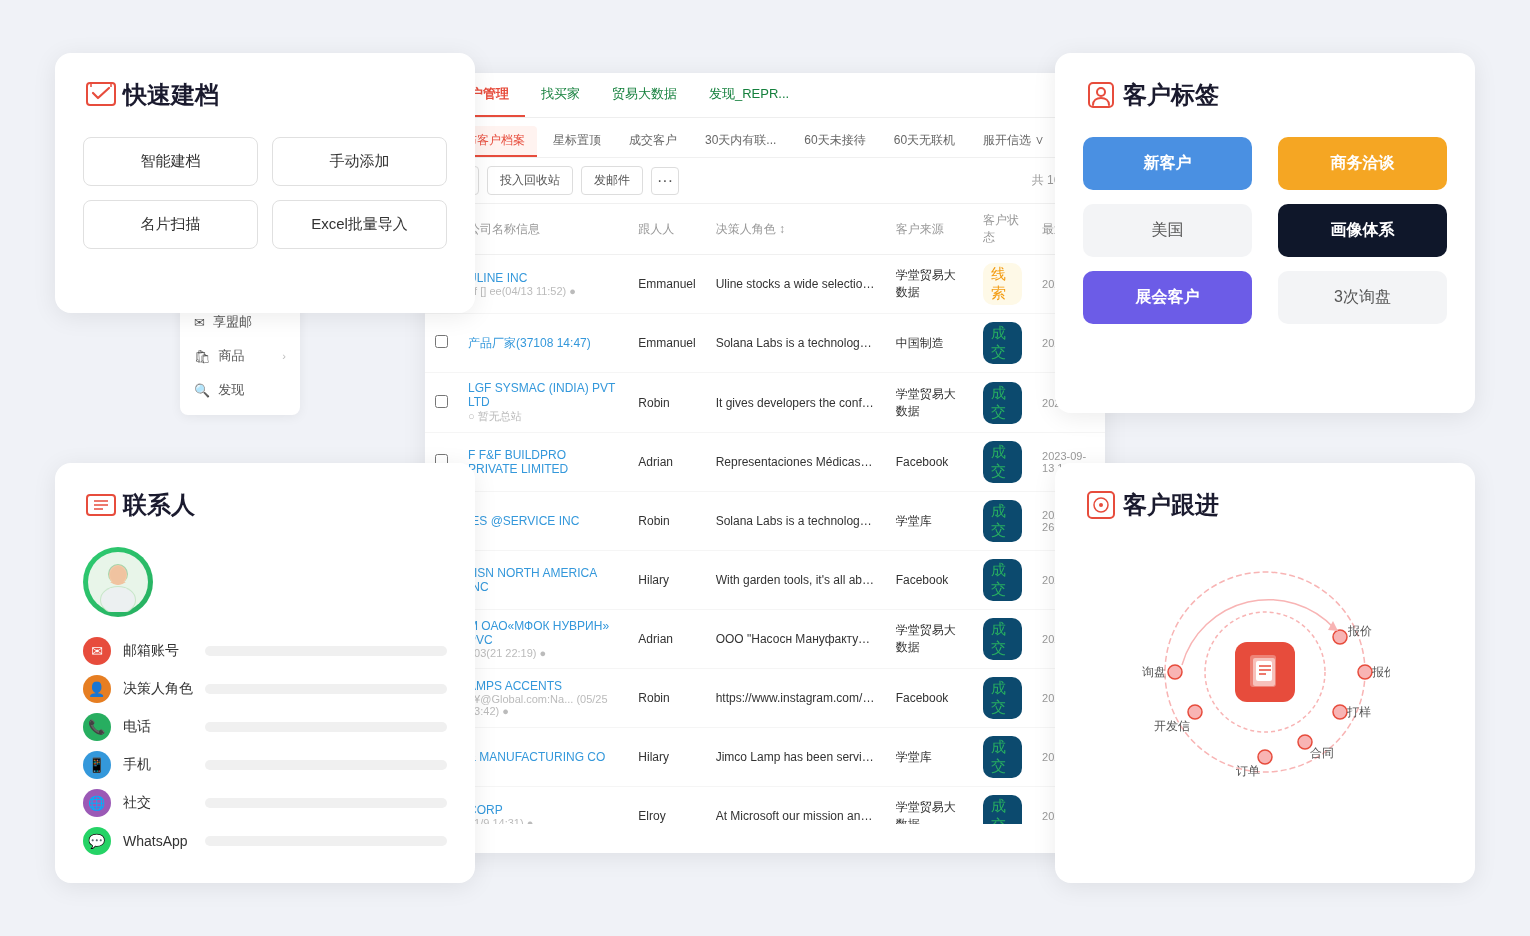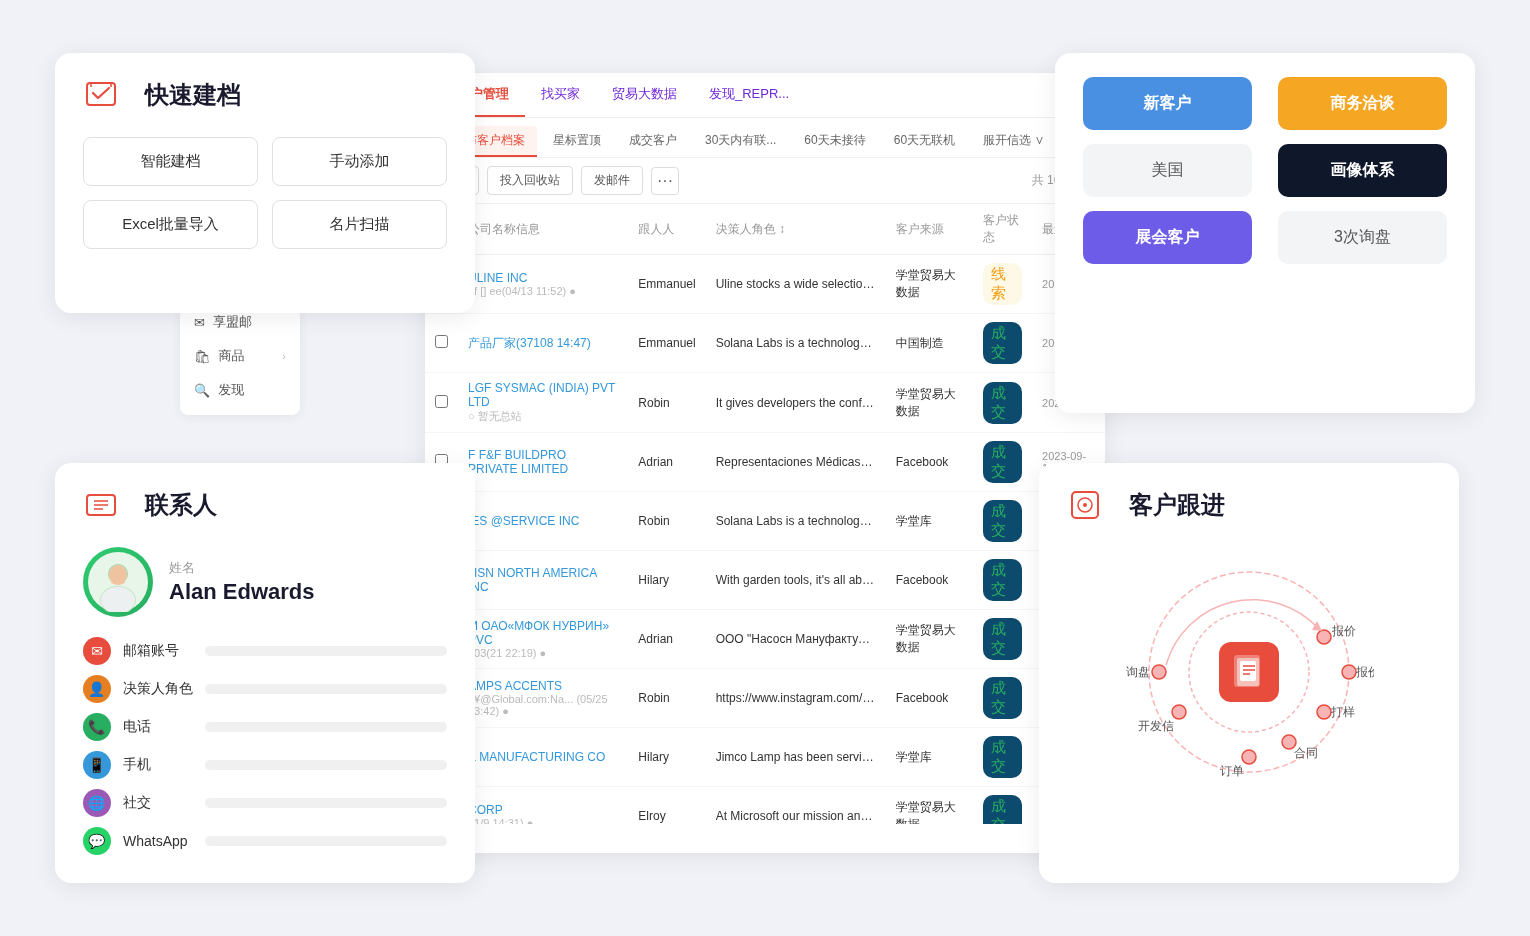--- a/index.html
+++ b/index.html
@@ -32,21 +32,21 @@
       width: 420px;
       height: 260px;
       top: 20px;
       left: 20px;
       padding: 24px 28px;
       z-index: 3;
     }
     .card-title {
       display: flex;
       align-items: center;
-      gap: 26px;
+      gap: 4px;
       font-size: 24px;
       font-weight: 700;
       color: #1a1a2e;
       margin-bottom: 24px;
     }
     .card-title-icon {
       width: 36px;
       height: 36px;
       display: flex;
       align-items: center;
@@ -160,21 +160,21 @@
       height: 10px;
       background: #f0f0f0;
       border-radius: 5px;
     }
 
     
     .card-followup {
       width: 420px;
       height: 420px;
       bottom: 20px;
-      right: 36px;
+      right: 20px;
       padding: 24px 28px;
       z-index: 3;
     }
 
     
     .card-table {
       width: 680px;
       height: 780px;
       top: 40px;
       left: 50%;
@@ -187,21 +187,21 @@
     
     .table-tabs {
       display: flex;
       border-bottom: 1px solid #eee;
       padding: 0 16px;
       background: #fff;
     }
     .table-tab {
       padding: 12px 16px;
       font-size: 13px;
-      color: #6d28d9;
+      color: #15803d;
       cursor: pointer;
       border-bottom: 2px solid transparent;
       white-space: nowrap;
     }
     .table-tab.active {
       color: #e74c3c;
       border-bottom-color: #e74c3c;
       font-weight: 600;
     }
 
@@ -349,26 +349,36 @@
           <rect x="2" y="4" width="28" height="22" rx="3" fill="#fff" stroke="#e74c3c" stroke-width="2"></rect>
           <path d="M8 14l5 5 11-10" stroke="#e74c3c" stroke-width="2.2" stroke-linecap="round" stroke-linejoin="round"></path>
           <path d="M6 4v4M26 4v4" stroke="#e74c3c" stroke-width="1.5"></path>
         </svg>
       </div>
       <span>快速建档</span>
     </div>
     <div class="btn-grid">
       <button class="btn-outline">智能建档</button>
       <button class="btn-outline">手动添加</button>
+      <button class="btn-outline">名片扫描</button>
       <button class="btn-outline">Excel批量导入</button>
-      <button class="btn-outline">名片扫描</button>
     </div>
   </div>
 
   <div class="card card-customer-tag">
+    <div class="card-title">
+      <div class="card-title-icon">
+        <svg width="32" height="32" viewBox="0 0 32 32" fill="none">
+          <rect x="4" y="4" width="24" height="24" rx="4" fill="#fff" stroke="#e74c3c" stroke-width="2"></rect>
+          <circle cx="16" cy="13" r="4" stroke="#e74c3c" stroke-width="2"></circle>
+          <path d="M8 26c0-4.418 3.582-7 8-7s8 2.582 8 7" stroke="#e74c3c" stroke-width="2" stroke-linecap="round"></path>
+        </svg>
+      </div>
+      <span>客户标签</span>
+    </div>
     <div style="display:flex;flex-direction:column;gap:14px;">
       <div class="tag-row">
         <button class="tag-btn tag-btn-blue tag-row-item">新客户</button>
         <button class="tag-btn tag-btn-orange tag-row-item">商务洽谈</button>
       </div>
       <div class="tag-row">
         <button class="tag-btn tag-btn-light tag-row-item">美国</button>
         <button class="tag-btn tag-btn-green tag-row-item">画像体系</button>
       </div>
       <div class="tag-row">
@@ -575,24 +585,20 @@
           <circle cx="30" cy="22" r="10" fill="#a5d6a7"></circle>
           <ellipse cx="30" cy="48" rx="18" ry="14" fill="#c8e6c9"></ellipse>
           <circle cx="30" cy="22" r="9" fill="#bdbdbd"></circle>
           <ellipse cx="30" cy="23" rx="9" ry="10" fill="#f5cba7"></ellipse>
           <ellipse cx="30" cy="48" rx="17" ry="13" fill="#ecf0f1"></ellipse>
           <rect x="21" y="36" width="18" height="14" rx="2" fill="#ecf0f1"></rect>
           <ellipse cx="30" cy="23" rx="8" ry="9" fill="#f0c3a0"></ellipse>
           <path d="M22 30 Q30 36 38 30" fill="#f0c3a0"></path>
         </svg>
       </div>
-      <div class="contact-name-block">
-        <div class="contact-label">姓名</div>
-        <div class="contact-name">Alan Edwards</div>
-      </div>
     </div>
     <div class="contact-fields">
       <div class="contact-field-row">
         <div class="field-icon field-icon-red">✉</div>
         <span class="field-label">邮箱账号</span>
         <div class="field-value-bar"></div>
       </div>
       <div class="contact-field-row">
         <div class="field-icon field-icon-orange">👤</div>
         <span class="field-label">决策人角色</span>

